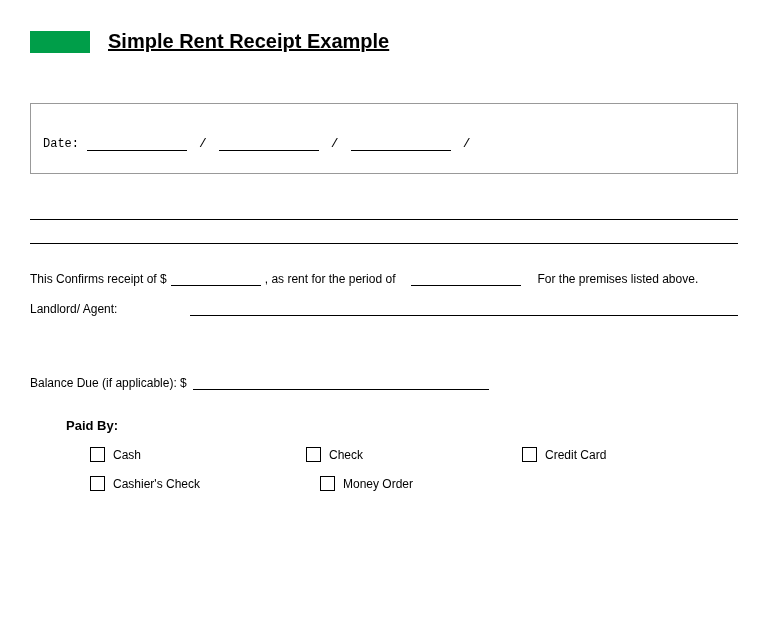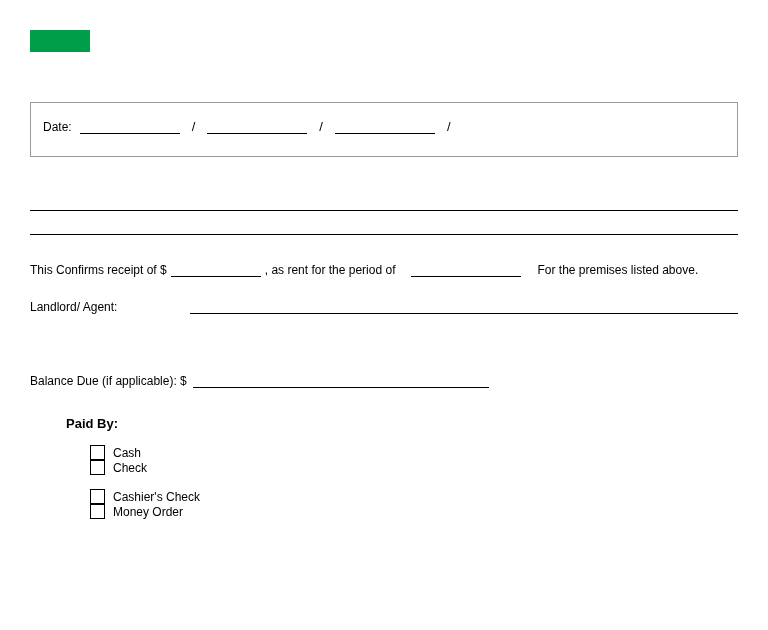--- a/index.html
+++ b/index.html
@@ -23,22 +23,23 @@
   height: 22px;
   background: #009e49;
 }
 .title {
   font-size: 20px;
   font-weight: bold;
   text-decoration: underline;
 }
 .date-box {
   border: 1px solid #999;
-  padding: 16px 12px 22px 12px;
-  margin-bottom: 40px;
+  padding: 32px 12px 22px 12px;
+  margin-bottom: 32px;
+  font-family: Liberation Mono, monospace;
 }
 .date-row {
   display: flex;
   align-items: flex-end;
   gap: 8px;
 }
 .date-label { font-size: 12px; }
 .date-blank {
   display: inline-block;
   width: 100px;
@@ -58,21 +59,21 @@
 .field-line {
   flex: 1;
   border-bottom: 1px solid #000;
   height: 14px;
 }
 .confirm-row {
   display: flex;
   align-items: flex-end;
   gap: 4px;
   margin-top: 28px;
-  margin-bottom: 23px;
+  margin-bottom: 16px;
   font-size: 12px;
   white-space: nowrap;
 }
 .short-blank {
   display: inline-block;
   width: 90px;
   border-bottom: 1px solid #000;
   height: 14px;
 }
 .med-blank {
@@ -100,41 +101,41 @@
   font-size: 13px;
   margin-bottom: 14px;
   padding-left: 36px;
 }
 .pay-grid {
   padding-left: 60px;
 }
 .pay-row {
   display: flex;
   margin-bottom: 14px;
-  flex-direction: column;
 }
 .pay-item {
   display: flex;
   align-items: center;
   gap: 8px;
   width: 230px;
 }
 .checkbox {
   width: 15px;
   height: 15px;
   border: 1.5px solid #000;
   display: inline-block;
 }
 .pay-text { font-size: 12px; }
 </style>
 </head>
 <body>
 
 <div class="header">
   <div class="green-block"></div>
+  <div class="title">Simple Rent Receipt Example</div>
 </div>
 
 <div class="date-box">
   <div class="date-row">
     <span class="date-label">Date:</span>
     <span class="date-blank"></span>
     <span class="slash">/</span>
     <span class="date-blank"></span>
     <span class="slash">/</span>
     <span class="date-blank"></span>
@@ -175,20 +176,24 @@
 <div class="pay-grid">
   <div class="pay-row">
     <div class="pay-item">
       <span class="checkbox"></span>
       <span class="pay-text">Cash</span>
     </div>
     <div class="pay-item">
       <span class="checkbox"></span>
       <span class="pay-text">Check</span>
     </div>
+    <div class="pay-item">
+      <span class="checkbox"></span>
+      <span class="pay-text">Credit Card</span>
+    </div>
   </div>
   <div class="pay-row">
     <div class="pay-item">
       <span class="checkbox"></span>
       <span class="pay-text">Cashier's Check</span>
     </div>
     <div class="pay-item">
       <span class="checkbox"></span>
       <span class="pay-text">Money Order</span>
     </div>

